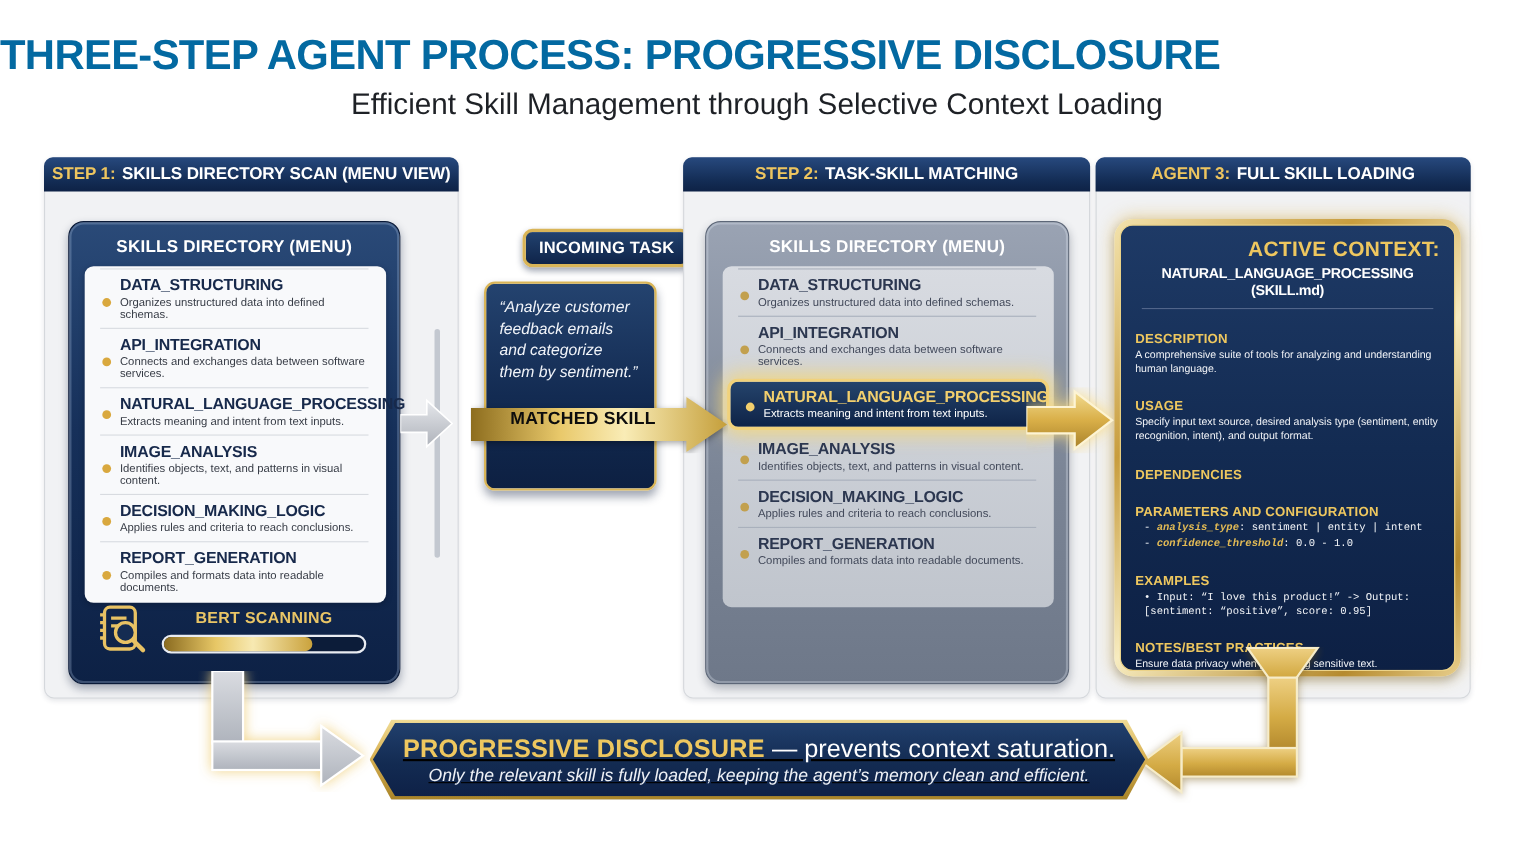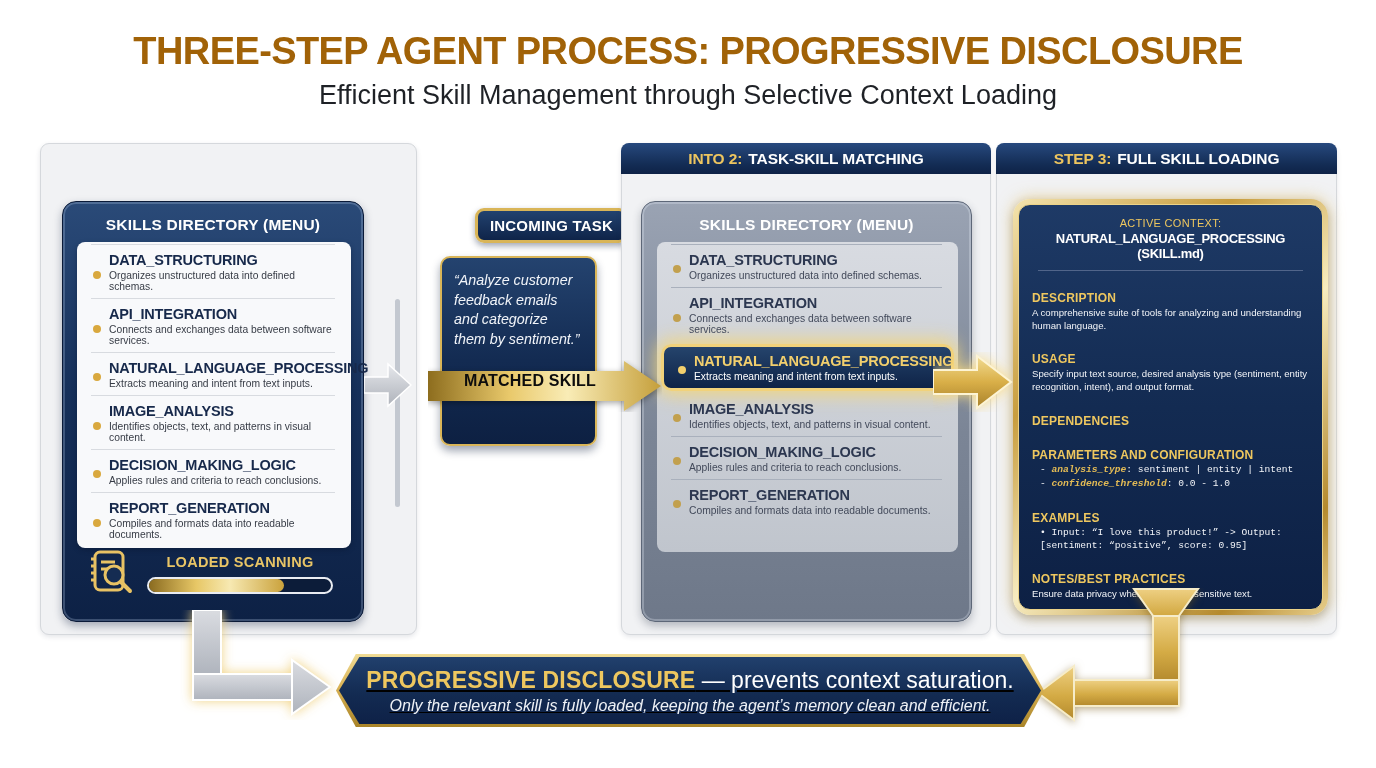--- a/index.html
+++ b/index.html
@@ -1,21 +1,21 @@
 <!DOCTYPE html>
 <html><head>
 <meta charset="utf-8">
 <style>
   * { margin:0; padding:0; box-sizing:border-box; }
   html,body { width:1376px; height:768px; background:#ffffff; font-family:"Liberation Sans", sans-serif; overflow:hidden; }
   #stage { position:relative; width:1376px; height:768px; background:#ffffff; }
 
   
-  .page-title { position:absolute; top:30px; left:0; width:100%; text-align:center;
-    font-size:38px; font-weight:800; letter-spacing:-0.6px; color:#a16207; }
+  .page-title { position:absolute; top:30px; left:0; width:100%; 
+    font-size:38px; font-weight:800; letter-spacing:-0.6px; color:#0369a1; }
   .page-subtitle { position:absolute; top:80px; left:0; width:100%; text-align:center;
     font-size:27px; font-weight:400; color:#1e2126; }
 
   
   .col { position:absolute; top:143px; height:492px; background:#f1f2f4;
     border:1px solid #d5d8dc; border-radius:9px; box-shadow:0 2px 5px rgba(40,50,70,.12); }
   .col1 { left:40px;  width:377px; }
   .col3 { left:621px; width:370px; }
   .col4 { left:996px; width:341px; }
   .step-header { position:absolute; top:-1px; left:-1px; right:-1px; height:31px;
@@ -89,21 +89,21 @@
   .skill-row.hl .bullet { background:#f2cf6d; }
   .skill-row.hl + .skill-row { border-top:none; }
 
   
   .gold-frame { position:absolute; left:16px; top:55px; width:315px; height:416px;
     border-radius:17px; padding:5px;
     background:linear-gradient(135deg,#f3e3ae 0%,#c89d3e 30%,#f7ecc0 55%,#b58a2e 85%,#e8cf8d 100%);
     box-shadow:0 0 16px rgba(224,186,92,.65), 0 4px 8px rgba(40,50,70,.3); }
   .gold-inner { width:100%; height:100%; border-radius:12px; border:1.5px solid #ecd388;
     background:linear-gradient(180deg,#1e3a66 0%,#132b52 50%,#0d2044 100%); padding:12px 13px 0 13px; overflow:hidden; }
-  .ctx-label { text-align:center; font-size:11px; font-weight:400; letter-spacing:.3px; color:#eec75f; }
+  .ctx-label { text-align:right; font-size:19px; font-weight:700; letter-spacing:.3px; color:#eec75f; }
   .ctx-name { text-align:center; font-size:13px; font-weight:800; letter-spacing:-0.3px; color:#ffffff; margin-top:2px; }
   .ctx-divider { height:1px; background:#51658a; margin:9px 6px 2px 6px; }
   .sec { margin-top:20px; }
   .sec-h { font-size:12px; font-weight:800; letter-spacing:.2px; color:#eec75f; }
   .sec-b { font-size:9.6px; color:#f2f4f8; line-height:1.32; margin-top:2px; }
   .sec-li { padding-left:8px;font-family:Liberation Mono, monospace; }
   .sec-li .pk { color:#e3bb55; font-weight:700; font-style:italic; }
   .sec-li .pv { color:#f2f4f8; }
 
   .ribbon { position:absolute; left:1002px; top:556px; width:332px; height:36px; z-index:6;
@@ -130,20 +130,24 @@
 </style>
 </head>
 <body>
 
 <div id="stage">
 
   <div class="page-title">THREE-STEP AGENT PROCESS: PROGRESSIVE DISCLOSURE</div>
   <div class="page-subtitle">Efficient Skill Management through Selective Context Loading</div>
 
   <div class="col col1">
+    <div class="step-header">
+      <span class="step-label">STEP 1:</span>
+      <span>SKILLS DIRECTORY SCAN (MENU VIEW)</span>
+    </div>
     <div class="navy-panel">
       <div class="panel-menu-title">SKILLS DIRECTORY (MENU)</div>
       <div class="list-card">
           <div class="skill-row">
             <span class="bullet"></span>
             <span class="stxt">
               <span class="sname">DATA_STRUCTURING</span>
               <span class="sdesc">Organizes unstructured data into defined schemas.</span>
             </span>
           </div>
@@ -191,21 +195,21 @@
           <line x1="8" y1="11" x2="4" y2="11" stroke="#e8c264" stroke-width="3"></line>
           <line x1="8" y1="18" x2="4" y2="18" stroke="#e8c264" stroke-width="3"></line>
           <line x1="8" y1="25" x2="4" y2="25" stroke="#e8c264" stroke-width="3"></line>
           <line x1="8" y1="32" x2="4" y2="32" stroke="#e8c264" stroke-width="3"></line>
           <line x1="14" y1="14" x2="28" y2="14" stroke="#e8c264" stroke-width="3"></line>
           <line x1="14" y1="21" x2="22" y2="21" stroke="#e8c264" stroke-width="3"></line>
           <circle cx="27" cy="27" r="9" fill="#152c52" stroke="#e8c264" stroke-width="3"></circle>
           <line x1="34" y1="34" x2="43" y2="43" stroke="#e8c264" stroke-width="4" stroke-linecap="round"></line>
         </svg>
       </span>
-      <div class="scan-label">LOADED SCANNING</div>
+      <div class="scan-label">BERT SCANNING</div>
       <div class="scan-bar">
         <div class="scan-fill" id="scanFill" style="width: 74%;"></div>
       </div>
     </div>
   </div>
 
   <span class="arr" style="left:364px; top:362px; z-index:4;">
     <svg width="48" height="46" viewBox="0 0 48 46">
       <defs>
           <linearGradient id="gGray" x1="0" y1="0" x2="0" y2="1">
@@ -232,21 +236,21 @@
             <stop offset="1" stop-color="#c59f3b"></stop>
           </linearGradient>
         </defs>
       <polygon points="0,11 196,11 196,1 233,26 196,51 196,41 0,41" fill="url(#gGold1)" style="filter:drop-shadow(0 2px 3px rgba(0,0,0,.35));"></polygon>
     </svg>
   </span>
   <div class="matched-label">MATCHED SKILL</div>
 
   <div class="col col3">
     <div class="step-header">
-      <span class="step-label">INTO 2:</span>
+      <span class="step-label">STEP 2:</span>
       <span>TASK-SKILL MATCHING</span>
     </div>
     <div class="slate-panel">
       <div class="panel-menu-title">SKILLS DIRECTORY (MENU)</div>
       <div class="slate-card">
           <div class="skill-row">
             <span class="bullet"></span>
             <span class="stxt">
               <span class="sname">DATA_STRUCTURING</span>
               <span class="sdesc">Organizes unstructured data into defined schemas.</span>
@@ -300,21 +304,21 @@
             <stop offset=".5" stop-color="#d9af48"></stop>
         <stop offset="1" stop-color="#a8812a"></stop>
           </linearGradient>
         </defs>
       <polygon points="0,18 44,18 44,4 78,30 44,56 44,42 0,42" fill="url(#gGold2)" stroke="#fdf4d4" stroke-width="2" style="filter:drop-shadow(0 0 7px rgba(250,218,126,.95));"></polygon>
     </svg>
   </span>
 
   <div class="col col4">
     <div class="step-header">
-      <span class="step-label">STEP 3:</span>
+      <span class="step-label">AGENT 3:</span>
       <span>FULL SKILL LOADING</span>
     </div>
     <div class="gold-frame">
       <div class="gold-inner">
         <div class="ctx-label">ACTIVE CONTEXT:</div>
         <div class="ctx-name">NATURAL_LANGUAGE_PROCESSING (SKILL.md)</div>
         <div class="ctx-divider"></div>
         <div>
             <div class="sec">
               <div class="sec-h">DESCRIPTION</div>

